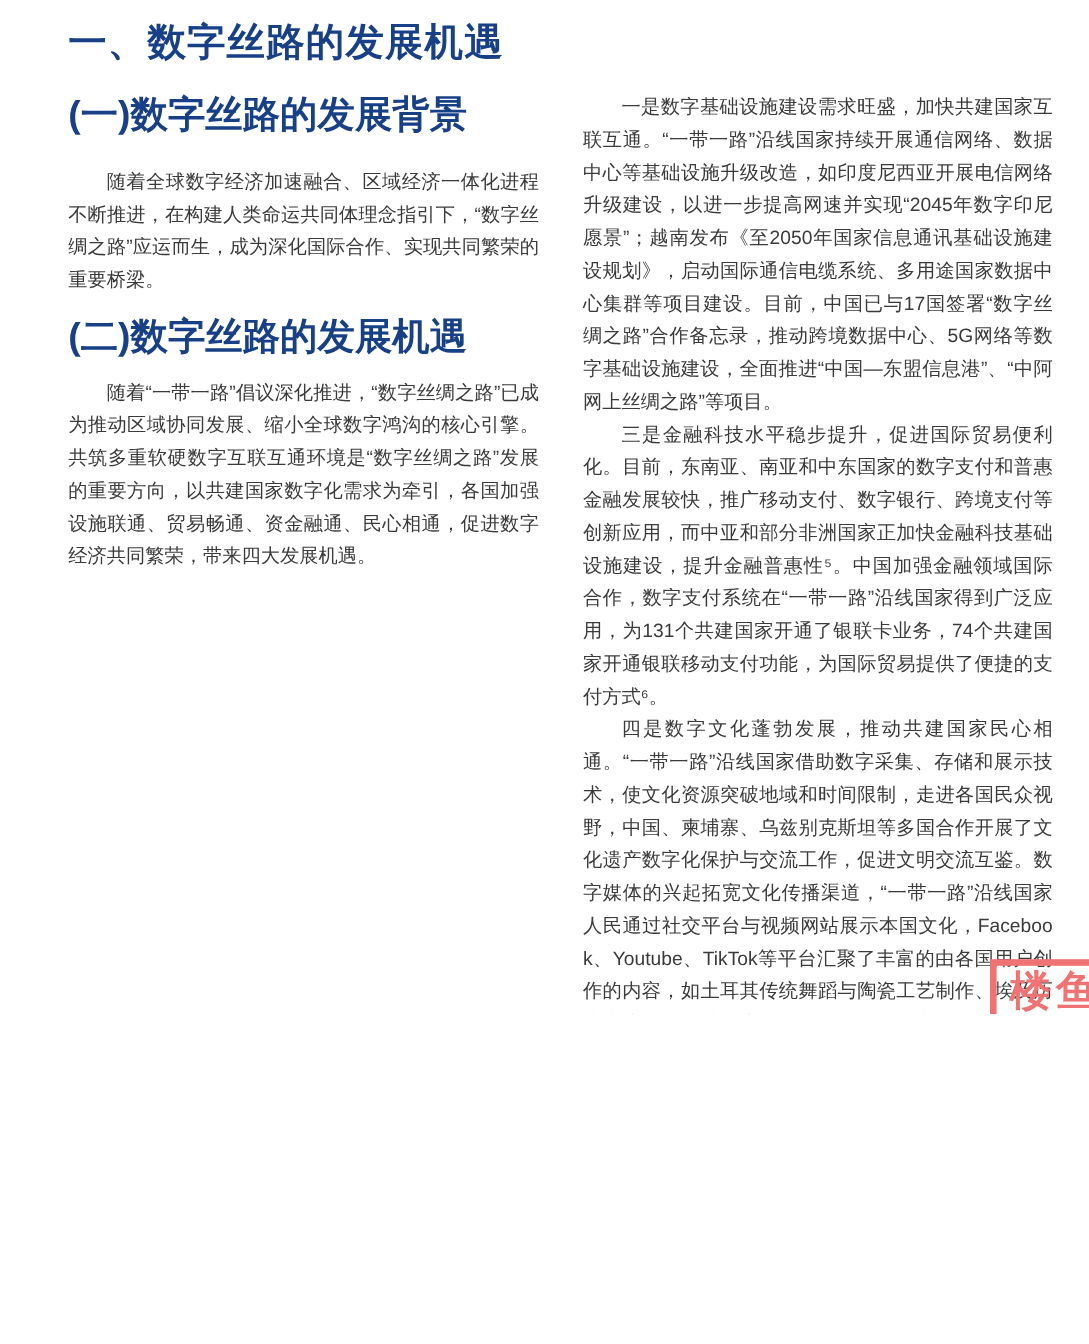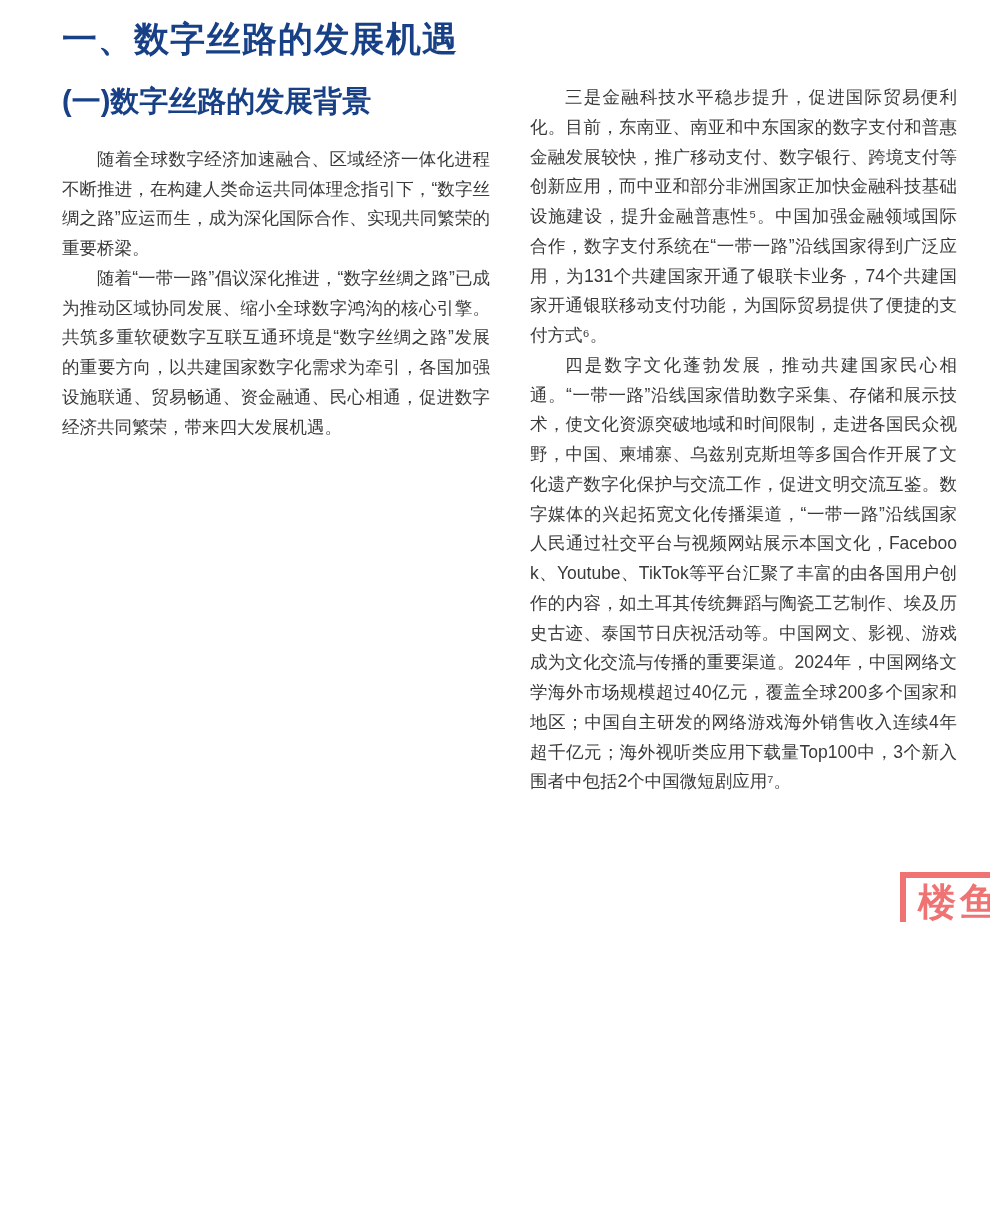--- a/index.html
+++ b/index.html
@@ -23,21 +23,21 @@
   .h1-title {
     margin: 0 0 24px 0;
     font-size: 35px;
     font-weight: bold;
     letter-spacing: 1px;
     color: #174086;
     line-height: 1.2;
   }
   .h2-title {
     margin: 0 0 26px 0;
-    font-size: 29px;
+    font-size: 34px;
     font-weight: bold;
     color: #174086;
     line-height: 1.2;
   }
   .h2-title.second {
     margin-top: 16px;
     margin-bottom: 16px;
   }
   .body-para {
     margin: 0;
@@ -74,25 +74,27 @@
 <div class="page">
   <div class="columns">
 
     <div class="col-left">
       <h1 class="h1-title">一、数字丝路的发展机遇</h1>
 
       <h2 class="h2-title">(一)数字丝路的发展背景</h2>
 
       <p class="body-para">随着全球数字经济加速融合、区域经济一体化进程不断推进，在构建人类命运共同体理念指引下，“数字丝绸之路”应运而生，成为深化国际合作、实现共同繁荣的重要桥梁。</p>
 
+      <h2 class="h2-title second">(二)数字丝路的发展机遇</h2>
 
       <p class="body-para">随着“一带一路”倡议深化推进，“数字丝绸之路”已成为推动区域协同发展、缩小全球数字鸿沟的核心引擎。共筑多重软硬数字互联互通环境是“数字丝绸之路”发展的重要方向，以共建国家数字化需求为牵引，各国加强设施联通、贸易畅通、资金融通、民心相通，促进数字经济共同繁荣，带来四大发展机遇。</p>
     </div>
 
     <div class="col-right">
+      <p class="body-para">一是数字基础设施建设需求旺盛，加快共建国家互联互通。“一带一路”沿线国家持续开展通信网络、数据中心等基础设施升级改造，如印度尼西亚开展电信网络升级建设，以进一步提高网速并实现“2045年数字印尼愿景”；越南发布《至2050年国家信息通讯基础设施建设规划》，启动国际通信电缆系统、多用途国家数据中心集群等项目建设。目前，中国已与17国签署“数字丝绸之路”合作备忘录，推动跨境数据中心、5G网络等数字基础设施建设，全面推进“中国—东盟信息港”、“中阿网上丝绸之路”等项目。</p>
       <p class="body-para">三是金融科技水平稳步提升，促进国际贸易便利化。目前，东南亚、南亚和中东国家的数字支付和普惠金融发展较快，推广移动支付、数字银行、跨境支付等创新应用，而中亚和部分非洲国家正加快金融科技基础设施建设，提升金融普惠性⁵。中国加强金融领域国际合作，数字支付系统在“一带一路”沿线国家得到广泛应用，为131个共建国家开通了银联卡业务，74个共建国家开通银联移动支付功能，为国际贸易提供了便捷的支付方式⁶。</p>
       <p class="body-para">四是数字文化蓬勃发展，推动共建国家民心相通。“一带一路”沿线国家借助数字采集、存储和展示技术，使文化资源突破地域和时间限制，走进各国民众视野，中国、柬埔寨、乌兹别克斯坦等多国合作开展了文化遗产数字化保护与交流工作，促进文明交流互鉴。数字媒体的兴起拓宽文化传播渠道，“一带一路”沿线国家人民通过社交平台与视频网站展示本国文化，Facebook、Youtube、TikTok等平台汇聚了丰富的由各国用户创作的内容，如土耳其传统舞蹈与陶瓷工艺制作、埃及历史古迹、泰国节日庆祝活动等。中国网文、影视、游戏成为文化交流与传播的重要渠道。2024年，中国网络文学海外市场规模超过40亿元，覆盖全球200多个国家和地区；中国自主研发的网络游戏海外销售收入连续4年超千亿元；海外视听类应用下载量Top100中，3个新入围者中包括2个中国微短剧应用⁷。</p>
     </div>
 
   </div>
 
   <div class="seal">楼鱼</div>
 </div>
 
 </body></html>

